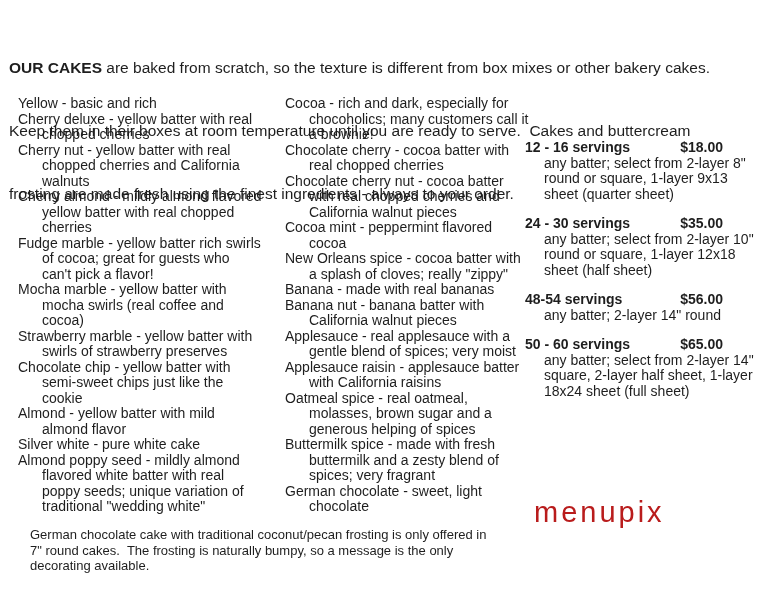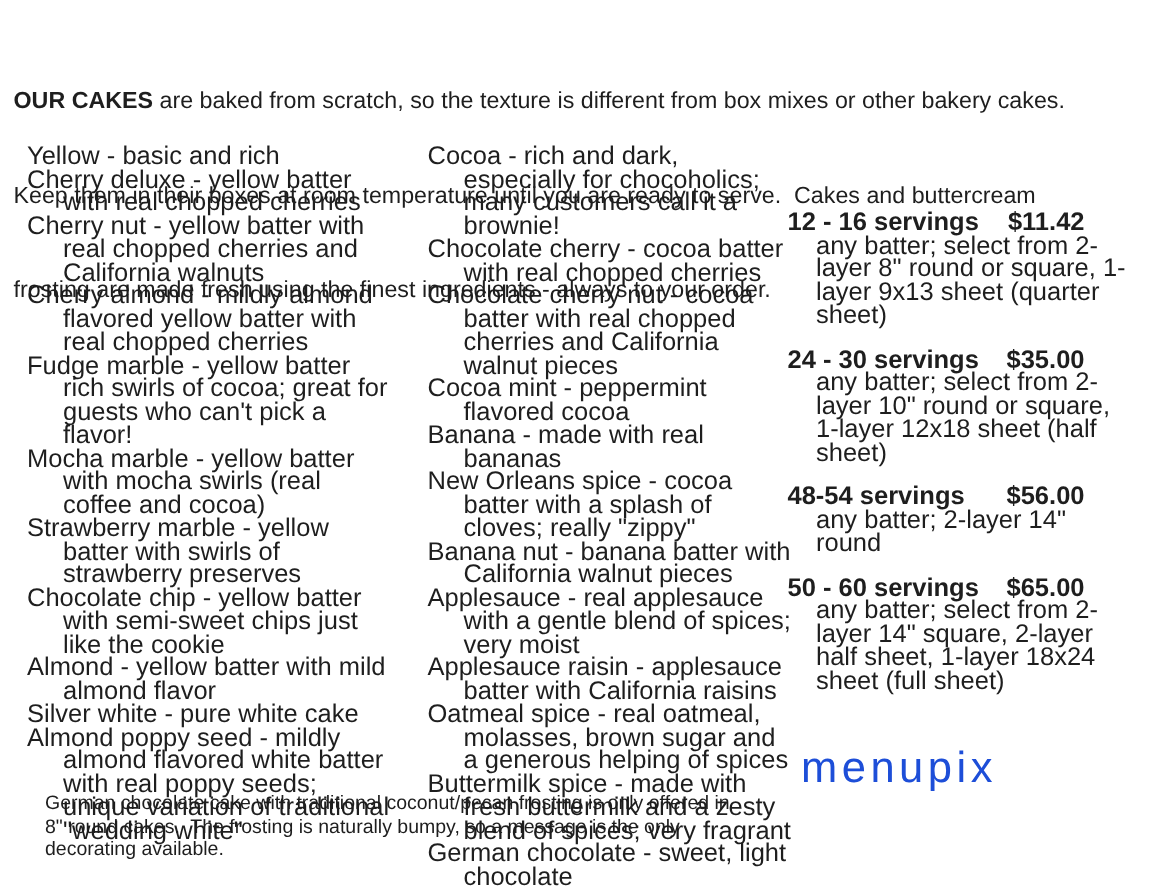--- a/index.html
+++ b/index.html
@@ -22,21 +22,21 @@
     left: 9px;
     width: 750px;
     font-size: 15.5px;
     line-height: 21px;
     white-space: pre-wrap;
   }
   .intro .bold { font-weight: bold; }
   .col {
     position: absolute;
     top: 96px;
-    font-size: 17px;
+    font-size: 14px;
     line-height: 15.5px;
   }
   .col-left   { left: 18px;  width: 244px; }
   .col-middle { left: 267px; width: 246px; margin-left: 18px; }
   .col-right  { left: 525px; width: 230px; margin-top: 44px; }
   .flavor-item {
     padding-left: 24px;
     text-indent: -24px;
     white-space: pre-wrap;
   }
@@ -62,21 +62,21 @@
     font-size: 13px;
     line-height: 15.5px;
     white-space: pre-wrap;
   }
   .watermark {
     position: absolute;
     left: 534px;
     top: 496px;
     font-size: 29px;
     letter-spacing: 3px;
-    color: #1d4ed8;
+    color: #b91c1c;
     font-weight: 400;
   }
 </style>
 </head>
 <body>
 
 <div class="page">
 
   <div class="intro">
     <div><span class="bold">OUR CAKES</span><span> are baked from scratch, so the texture is different from box mixes or other bakery cakes.</span></div>
@@ -96,35 +96,35 @@
     <div class="flavor-item">Almond - yellow batter with mild almond flavor</div>
     <div class="flavor-item">Silver white - pure white cake</div>
     <div class="flavor-item">Almond poppy seed - mildly almond flavored white batter with real poppy seeds; unique variation of traditional "wedding white"</div>
   </div>
 
   <div class="col col-middle">
     <div class="flavor-item">Cocoa - rich and dark, especially for chocoholics; many customers call it a brownie!</div>
     <div class="flavor-item">Chocolate cherry - cocoa batter with real chopped cherries</div>
     <div class="flavor-item">Chocolate cherry nut - cocoa batter with real chopped cherries and California walnut pieces</div>
     <div class="flavor-item">Cocoa mint - peppermint flavored cocoa</div>
+    <div class="flavor-item">New Orleans spice - cocoa batter with a splash of cloves; really "zippy"</div>
     <div class="flavor-item">Banana - made with real bananas</div>
-    <div class="flavor-item">New Orleans spice - cocoa batter with a splash of cloves; really "zippy"</div>
     <div class="flavor-item">Banana nut - banana batter with California walnut pieces</div>
     <div class="flavor-item">Applesauce - real applesauce with a gentle blend of spices; very moist</div>
     <div class="flavor-item">Applesauce raisin - applesauce batter with California raisins</div>
     <div class="flavor-item">Oatmeal spice - real oatmeal, molasses, brown sugar and a generous helping of spices</div>
     <div class="flavor-item">Buttermilk spice - made with fresh buttermilk and a zesty blend of spices; very fragrant</div>
     <div class="flavor-item">German chocolate - sweet, light chocolate</div>
   </div>
 
   <div class="col col-right">
     <div class="price-block">
       <div class="price-head">
         <span>12 - 16 servings</span>
-        <span>$11.42</span>
+        <span>$18.00</span>
       </div>
       <div class="price-desc">any batter; select from 2-layer 8" round or square, 1-layer 9x13 sheet (quarter sheet)</div>
     </div>
     <div class="price-block">
       <div class="price-head">
         <span>24 - 30 servings</span>
         <span>$35.00</span>
       </div>
       <div class="price-desc">any batter; select from 2-layer 10" round or square, 1-layer 12x18 sheet (half sheet)</div>
     </div>
@@ -137,17 +137,17 @@
     </div>
     <div class="price-block">
       <div class="price-head">
         <span>50 - 60 servings</span>
         <span>$65.00</span>
       </div>
       <div class="price-desc">any batter; select from 2-layer 14" square, 2-layer half sheet, 1-layer 18x24 sheet (full sheet)</div>
     </div>
   </div>
 
-  <div class="footnote">German chocolate cake with traditional coconut/pecan frosting is only offered in 8" round cakes.  The frosting is naturally bumpy, so a message is the only decorating available.</div>
+  <div class="footnote">German chocolate cake with traditional coconut/pecan frosting is only offered in 7" round cakes.  The frosting is naturally bumpy, so a message is the only decorating available.</div>
 
   <div class="watermark">menupix</div>
 
 </div>
 
 </body></html>

